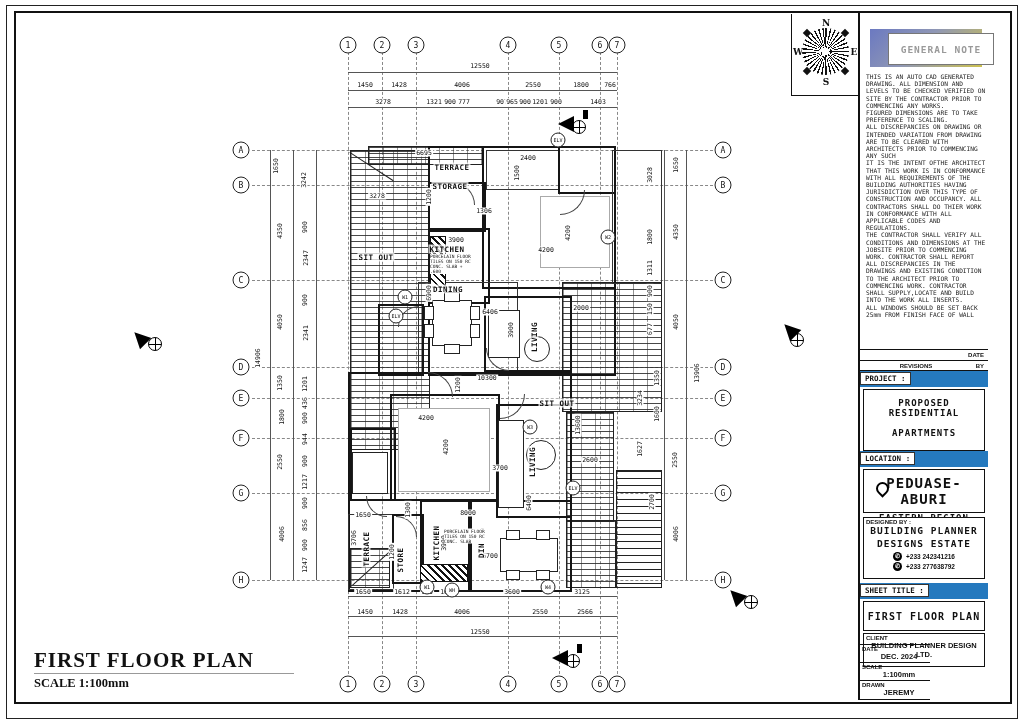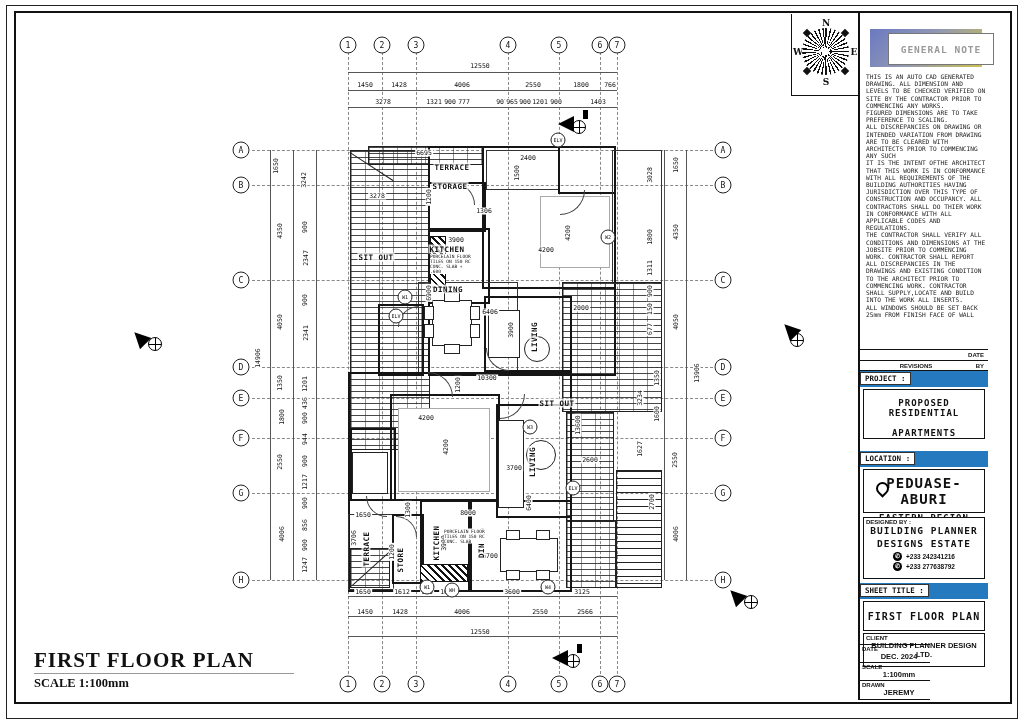--- a/index.html
+++ b/index.html
@@ -315,21 +315,21 @@
       <span class="dim rot" style="left: 429px; top: 293px;">6900</span>
       <span class="dim" style="left: 490px; top: 312px;">6406</span>
       <span class="dim rot" style="left: 511px; top: 330px;">3900</span>
       <span class="dim" style="left: 581px; top: 308px;">2000</span>
       <span class="dim" style="left: 487px; top: 378px;">10300</span>
       <span class="dim rot" style="left: 458px; top: 385px;">1200</span>
       <span class="dim" style="left: 426px; top: 418px;">4200</span>
       <span class="dim rot" style="left: 446px; top: 447px;">4200</span>
       <span class="dim rot" style="left: 578px; top: 425px;">13600</span>
       <span class="dim" style="left: 590px; top: 460px;">2600</span>
-      <span class="dim" style="left: 514px; top: 468px; text-align: right;">3700</span>
+      <span class="dim" style="left: 500px; top: 468px; text-align: right;">3700</span>
       <span class="dim rot" style="left: 529px; top: 503px;">6400</span>
       <span class="dim rot" style="left: 408px; top: 510px;">1300</span>
       <span class="dim" style="left: 363px; top: 515px;">1650</span>
       <span class="dim rot" style="left: 354px; top: 538px;">3706</span>
       <span class="dim rot" style="left: 392px; top: 552px;">1200</span>
       <span class="dim rot" style="left: 444px; top: 543px;">3900</span>
       <span class="dim" style="left: 468px; top: 513px;">8000</span>
       <span class="dim" style="left: 490px; top: 556px; text-align: right;">6700</span>
     </div>
   <div id="rooms-layer">
@@ -383,21 +383,21 @@
       <span class="mini-lab" style="position:absolute;right:4px;top:2px;">DATE</span>
     </div>
     <div class="bar-row" id="rev-row">
       <span class="mini-lab" style="position:absolute;left:0;right:16px;text-align:center;top:2px;">REVISIONS</span>
       <span class="mini-lab" style="position:absolute;right:4px;top:2px;">BY</span>
     </div>
 
     <div class="bluebar" style="top:360px;">
       <span class="tag">PROJECT :</span>
     </div>
-    <div class="tb-box" style="top:378px;height:50px;padding-top:8px;">
+    <div class="tb-box" style="top:378px;height:62px;padding-top:8px;">
       <div class="cadtxt" style="font-size:9px;">PROPOSED RESIDENTIAL</div>
       <div class="cadtxt" style="font-size:9px;margin-top:10px;">APARTMENTS</div>
     </div>
 
     <div class="bluebar" style="top:440px;">
       <span class="tag">LOCATION :</span>
     </div>
     <div class="tb-box" style="top:458px;height:44px;padding-top:5px;">
       <span id="pin"></span>
       <div class="cadtxt" style="font-size:14px;">PEDUASE-ABURI</div>

